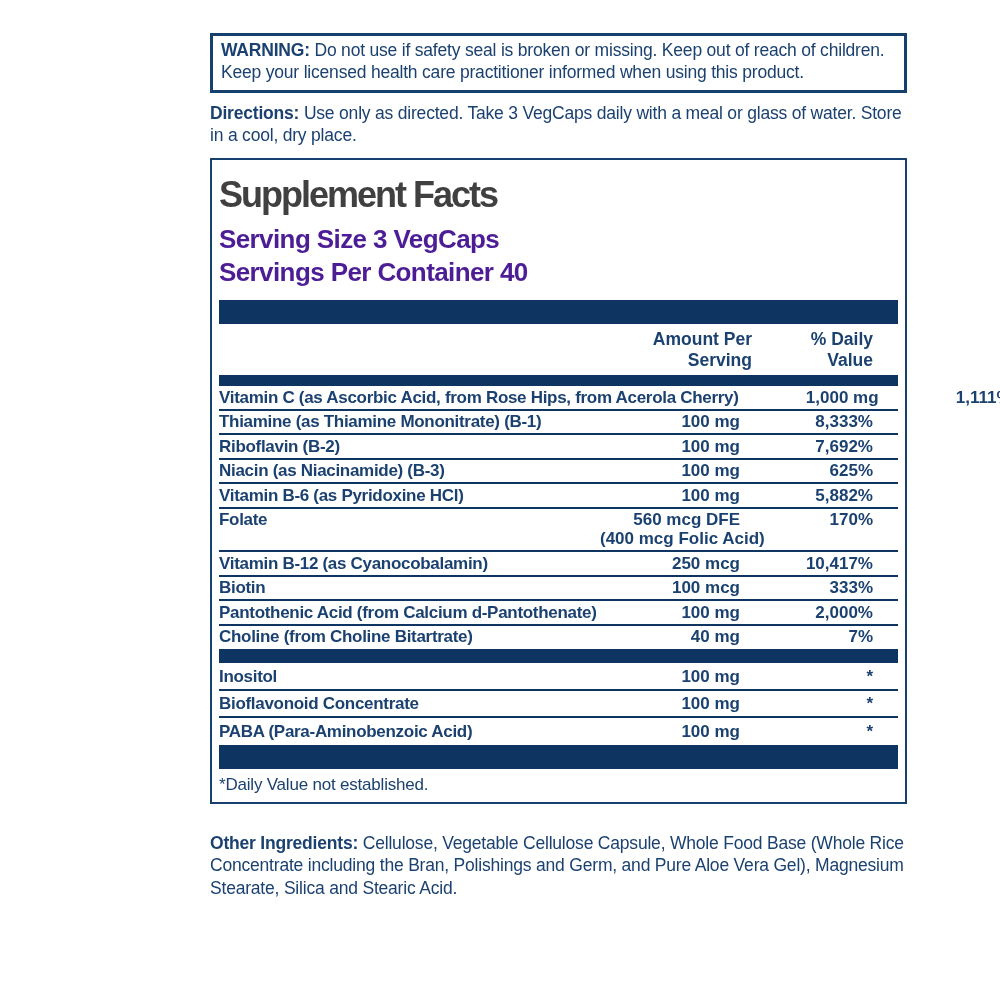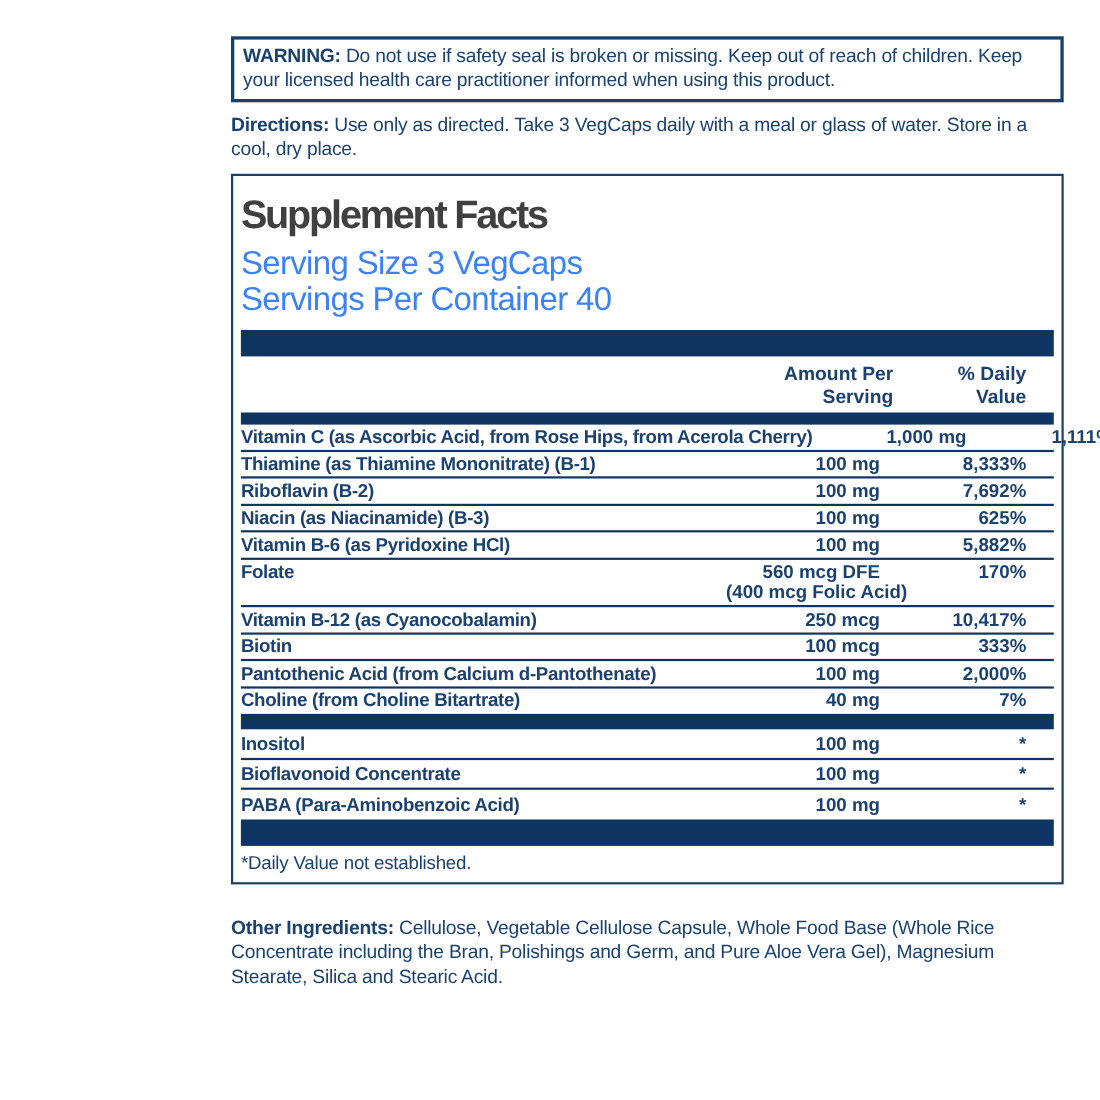--- a/index.html
+++ b/index.html
@@ -2,40 +2,40 @@
 <html><head>
 <meta charset="utf-8">
 <style>
   html,body{margin:0;padding:0;}
   body{
     width:1000px;height:1000px;background:#ffffff;position:relative;
     font-family:"Liberation Sans", sans-serif;
     color:#1b4170;
     -webkit-font-smoothing:antialiased;
   }
-  .label-col{position:absolute;left:210px;top:33px;width:757px;}
+  .label-col{position:absolute;left:210px;top:33px;width:697px;}
 
   
   .warning-box{
     border:3px solid #16406e;
     padding:3px 8px 7px 8px;
     font-size:17.5px;line-height:22px;letter-spacing:-0.2px;
   }
   .bold-label{font-weight:bold;}
 
   
   .directions{margin-top:9px;font-size:17.5px;line-height:22px;letter-spacing:-0.2px;}
 
   
   .panel{margin-top:12px;border:2.5px solid #16406e;padding:5px 7px 6px 7px;}
   .panel-title{
     font-size:36px;font-weight:bold;letter-spacing:-2px;line-height:56px;
     margin-top:2px;color:#404040;
   }
-  .serving-line{font-size:30px;font-weight:normal;line-height:33px;letter-spacing:-0.6px;color:#3b82f6;}
+  .serving-line{font-size:26px;font-weight:bold;line-height:33px;letter-spacing:-0.6px;color:#4c1d95;}
 
   .bar{background:#0e3562;}
   .bar-top{height:24px;margin-top:11px;}
   .bar-thick{height:11px;}
   .bar-mid{height:14px;margin-top:1px;}
   .bar-bottom{height:24px;margin-top:1px;}
 
   .grid3{display:grid;grid-template-columns:1fr 140px 158px;}
   .header-row{padding:5px 0 4px 0;font-weight:bold;font-size:17.5px;line-height:21px;}
   .hdr-amount{grid-column:2;grid-row:1;text-align:right;margin-right:-12px;white-space:pre-line;}

